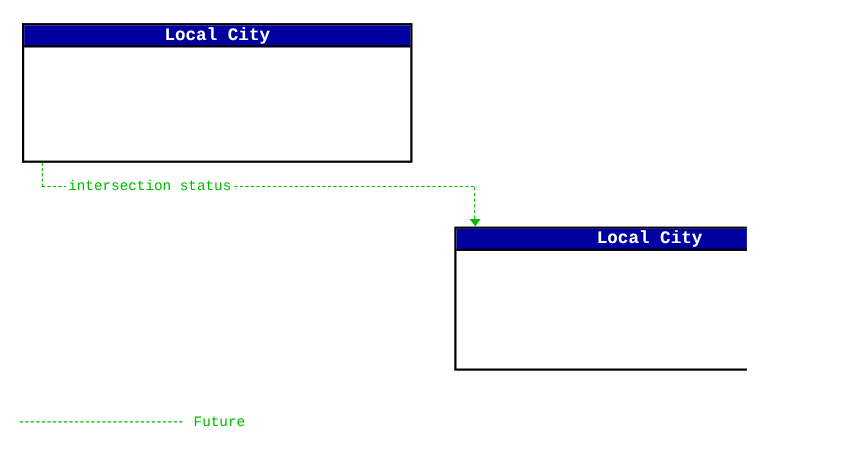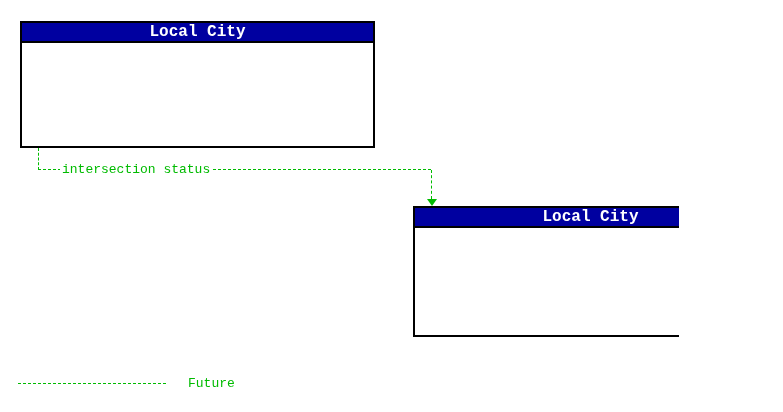--- a/index.html
+++ b/index.html
@@ -71,21 +71,21 @@
   .arrow-down{
     position:absolute;
     left:427px;top:199px;
     width:0;height:0;
     border-left:5px solid transparent;
     border-right:5px solid transparent;
     border-top:7px solid var(--future-green);
   }
   .legend-label{
     position:absolute;
-    left:188px;top:376px;
+    left:176px;top:376px;
     color:var(--future-green);
     font-size:13px;
     white-space:nowrap;
   }
 </style>
 </head>
 <body>
 
 <div class="canvas">
 

